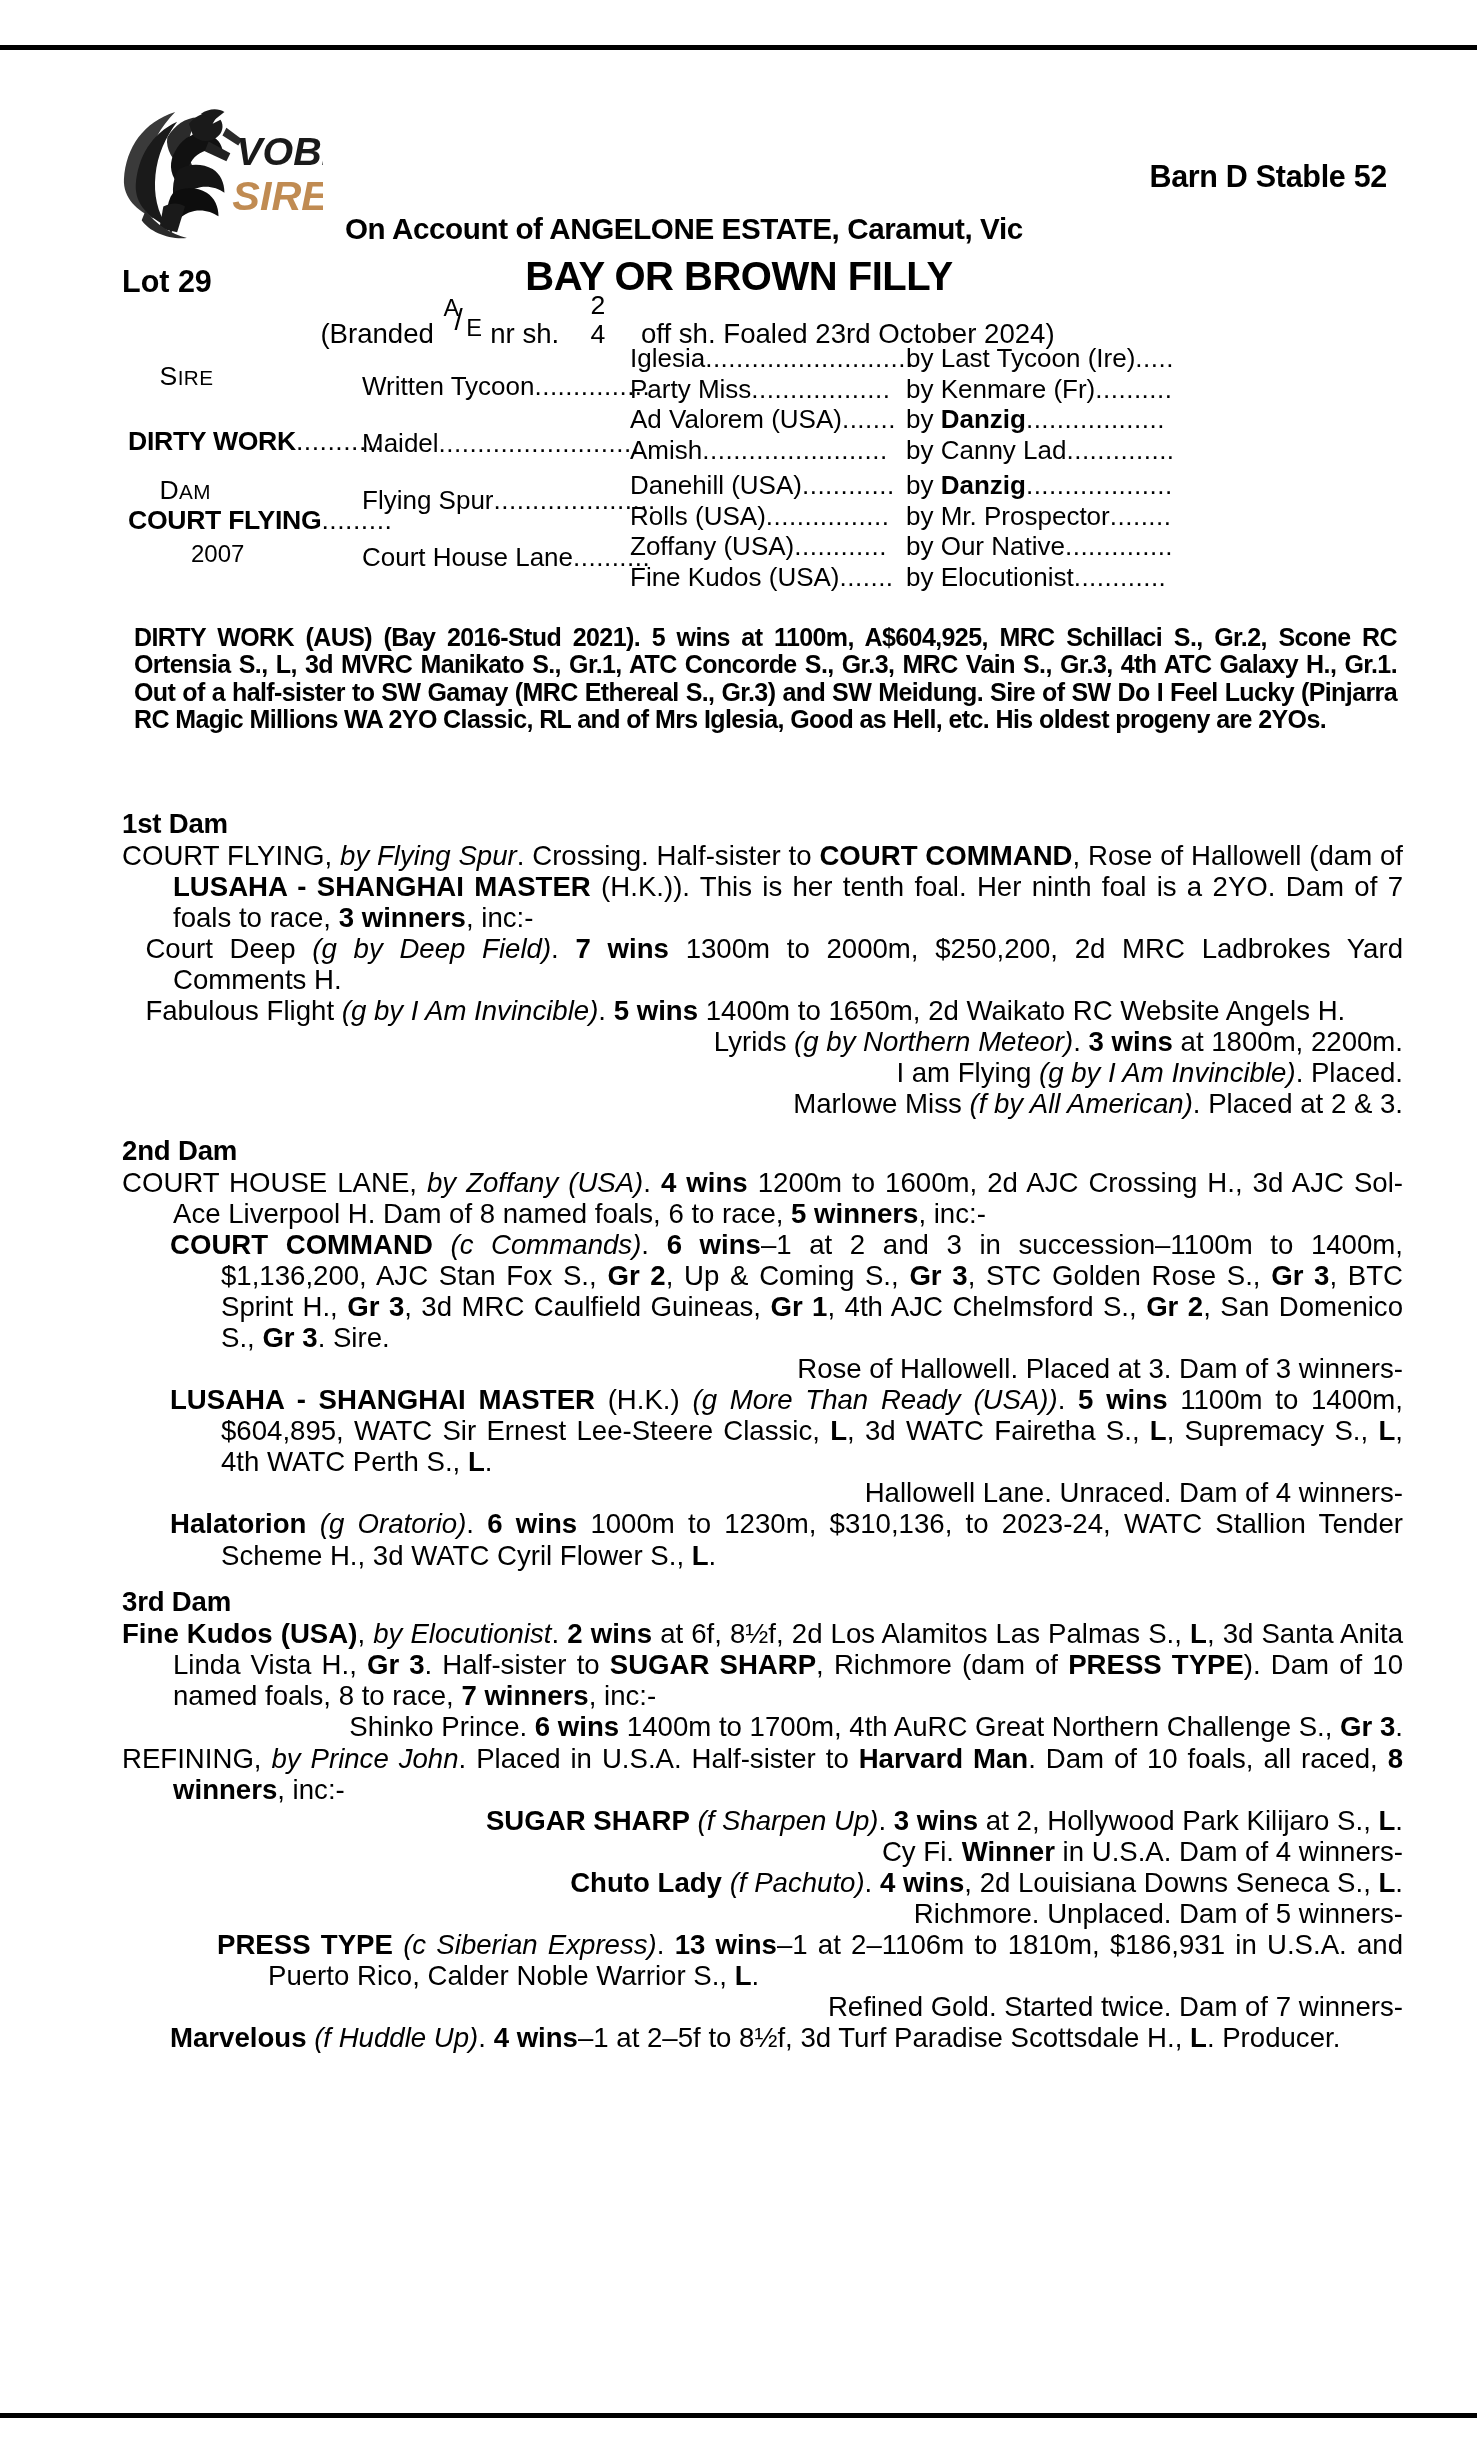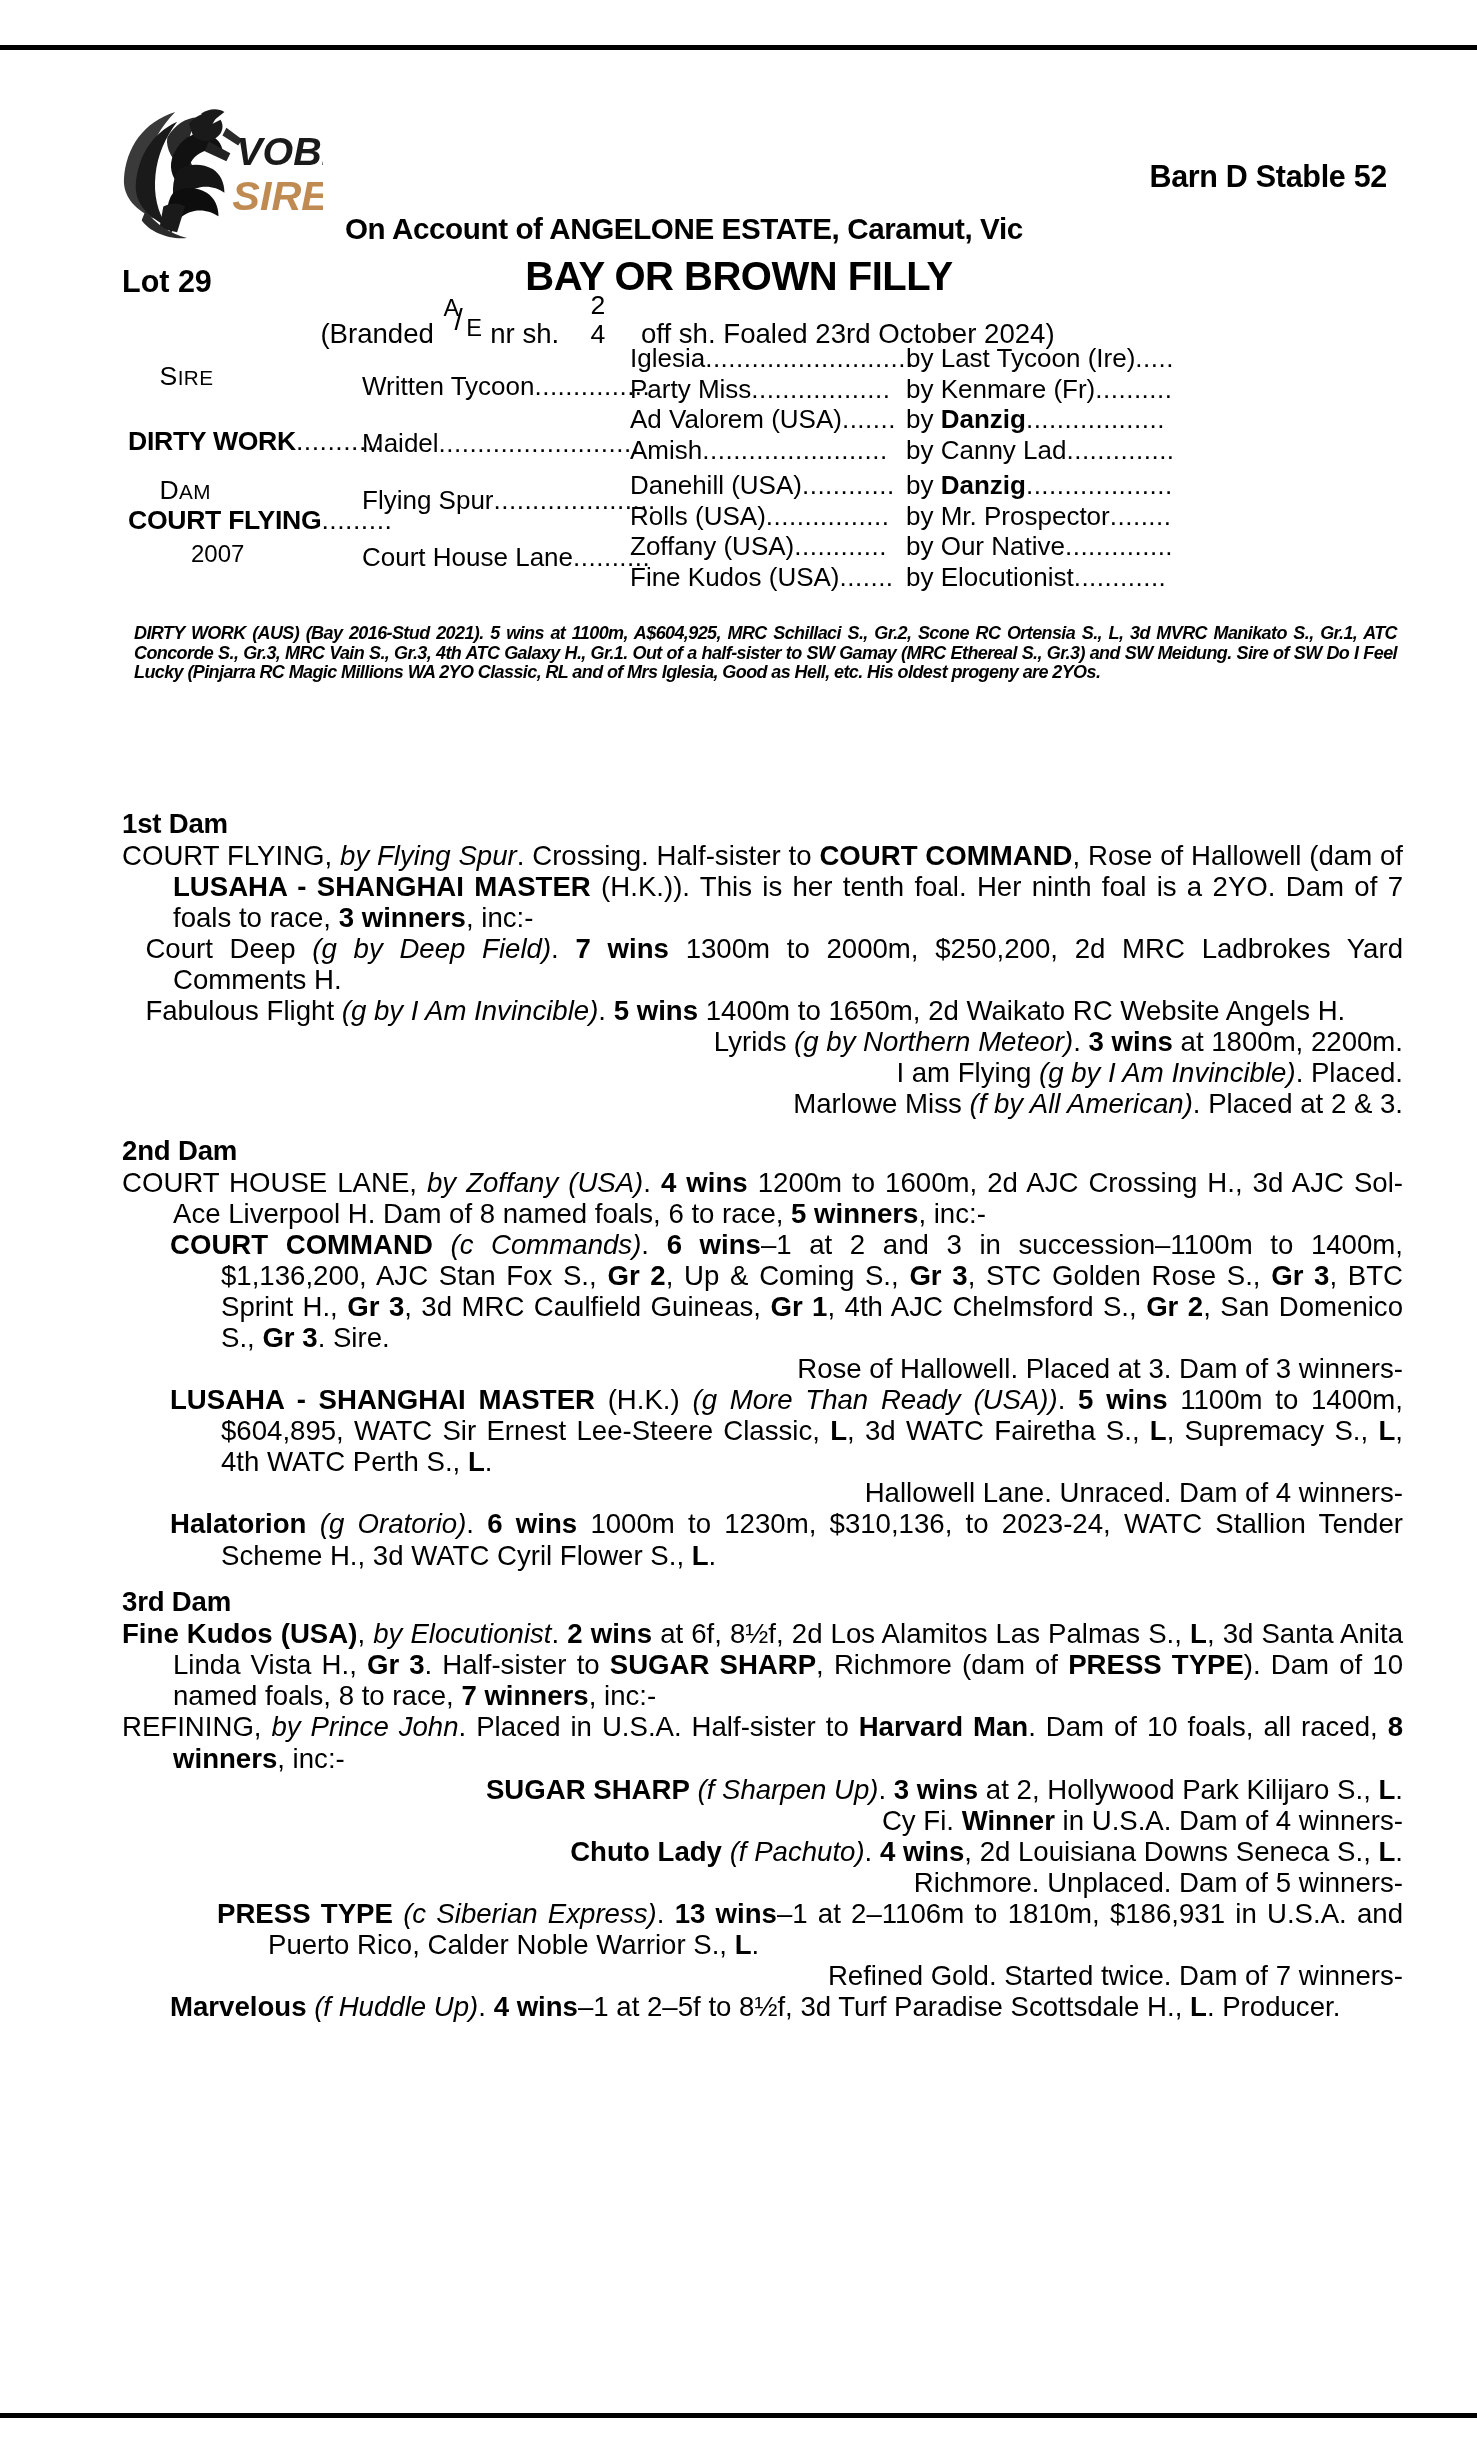--- a/index.html
+++ b/index.html
@@ -190,23 +190,22 @@
   .p-r6 { position: absolute; left: 0; top: 154px; }
   .p-r7 { position: absolute; left: 0; top: 184px; }
   .p-r8 { position: absolute; left: 0; top: 215px; }
 
   
   .sire-note {
     position: absolute;
     left: 134px;
     top: 624px;
     width: 1263px;
-    font-size: 18px;
-    font-weight: bold;
-    font-style: italic;
+    font-size: 25px;
+    font-weight: bold;
     line-height: 1.09;
     text-align: justify;
     letter-spacing: -0.6px;
   }
 
   
   .body-text {
     position: absolute;
     left: 122px;
     top: 808px;
@@ -359,20 +358,21 @@
       <p class="entry h2 nj"><span>Marlowe Miss </span><i>(f by All American)</i><span>. Placed at 2 &amp; 3.</span></p>
       <div class="dam-head">2nd Dam</div>
       <p class="entry h1"><span>COURT HOUSE LANE, </span><i>by Zoffany (USA)</i><span>. </span><b>4 wins</b><span> 1200m to 1600m, 2d AJC Crossing H., 3d AJC Sol-Ace Liverpool H. Dam of 8 named foals, 6 to race, </span><b>5 winners</b><span>, inc:-</span></p>
       <p class="entry h3"><b>COURT COMMAND</b><span> </span><i>(c Commands)</i><span>. </span><b>6 wins</b><span>–1 at 2 and 3 in succession–1100m to 1400m, $1,136,200, AJC Stan Fox S., </span><b>Gr 2</b><span>, Up &amp; Coming S., </span><b>Gr 3</b><span>, STC Golden Rose S., </span><b>Gr 3</b><span>, BTC Sprint H., </span><b>Gr 3</b><span>, 3d MRC Caulfield Guineas, </span><b>Gr 1</b><span>, 4th AJC Chelmsford S., </span><b>Gr 2</b><span>, San Domenico S., </span><b>Gr 3</b><span>. Sire.</span></p>
       <p class="entry h2 nj"><span>Rose of Hallowell. Placed at 3. Dam of 3 winners-</span></p>
       <p class="entry h3"><b>LUSAHA - SHANGHAI MASTER</b><span> (H.K.) </span><i>(g More Than Ready (USA))</i><span>. </span><b>5 wins</b><span> 1100m to 1400m, $604,895, WATC Sir Ernest Lee-Steere Classic, </span><b>L</b><span>, 3d WATC Fairetha S., </span><b>L</b><span>, Supremacy S., </span><b>L</b><span>, 4th WATC Perth S., </span><b>L</b><span>.</span></p>
       <p class="entry h2 nj"><span>Hallowell Lane. Unraced. Dam of 4 winners-</span></p>
       <p class="entry h3"><b>Halatorion</b><span> </span><i>(g Oratorio)</i><span>. </span><b>6 wins</b><span> 1000m to 1230m, $310,136, to 2023-24, WATC Stallion Tender Scheme H., 3d WATC Cyril Flower S., </span><b>L</b><span>.</span></p>
       <div class="dam-head">3rd Dam</div>
       <p class="entry h1"><b>Fine Kudos (USA)</b><span>, </span><i>by Elocutionist</i><span>. </span><b>2 wins</b><span> at 6f, 8½f, 2d Los Alamitos Las Palmas S., </span><b>L</b><span>, 3d Santa Anita Linda Vista H., </span><b>Gr 3</b><span>. Half-sister to </span><b>SUGAR SHARP</b><span>, Richmore (dam of </span><b>PRESS TYPE</b><span>). Dam of 10 named foals, 8 to race, </span><b>7 winners</b><span>, inc:-</span></p>
+      <p class="entry h2 nj"><span>Shinko Prince. </span><b>6 wins</b><span> 1400m to 1700m, 4th AuRC Great Northern Challenge S., </span><b>Gr 3</b><span>.</span></p>
       <p class="entry h1"><span>REFINING, </span><i>by Prince John</i><span>. Placed in U.S.A. Half-sister to </span><b>Harvard Man</b><span>. Dam of 10 foals, all raced, </span><b>8 winners</b><span>, inc:-</span></p>
       <p class="entry h3 nj"><b>SUGAR SHARP</b><span> </span><i>(f Sharpen Up)</i><span>. </span><b>3 wins</b><span> at 2, Hollywood Park Kilijaro S., </span><b>L</b><span>.</span></p>
       <p class="entry h2 nj"><span>Cy Fi. </span><b>Winner</b><span> in U.S.A. Dam of 4 winners-</span></p>
       <p class="entry h3 nj"><b>Chuto Lady</b><span> </span><i>(f Pachuto)</i><span>. </span><b>4 wins</b><span>, 2d Louisiana Downs Seneca S., </span><b>L</b><span>.</span></p>
       <p class="entry h2 nj"><span>Richmore. Unplaced. Dam of 5 winners-</span></p>
       <p class="entry h5"><b>PRESS TYPE</b><span> </span><i>(c Siberian Express)</i><span>. </span><b>13 wins</b><span>–1 at 2–1106m to 1810m, $186,931 in U.S.A. and Puerto Rico, Calder Noble Warrior S., </span><b>L</b><span>.</span></p>
       <p class="entry h2 nj"><span>Refined Gold. Started twice. Dam of 7 winners-</span></p>
       <p class="entry h3"><b>Marvelous</b><span> </span><i>(f Huddle Up)</i><span>. </span><b>4 wins</b><span>–1 at 2–5f to 8½f, 3d Turf Paradise Scottsdale H., </span><b>L</b><span>. Producer.</span></p>
     </div>
 

